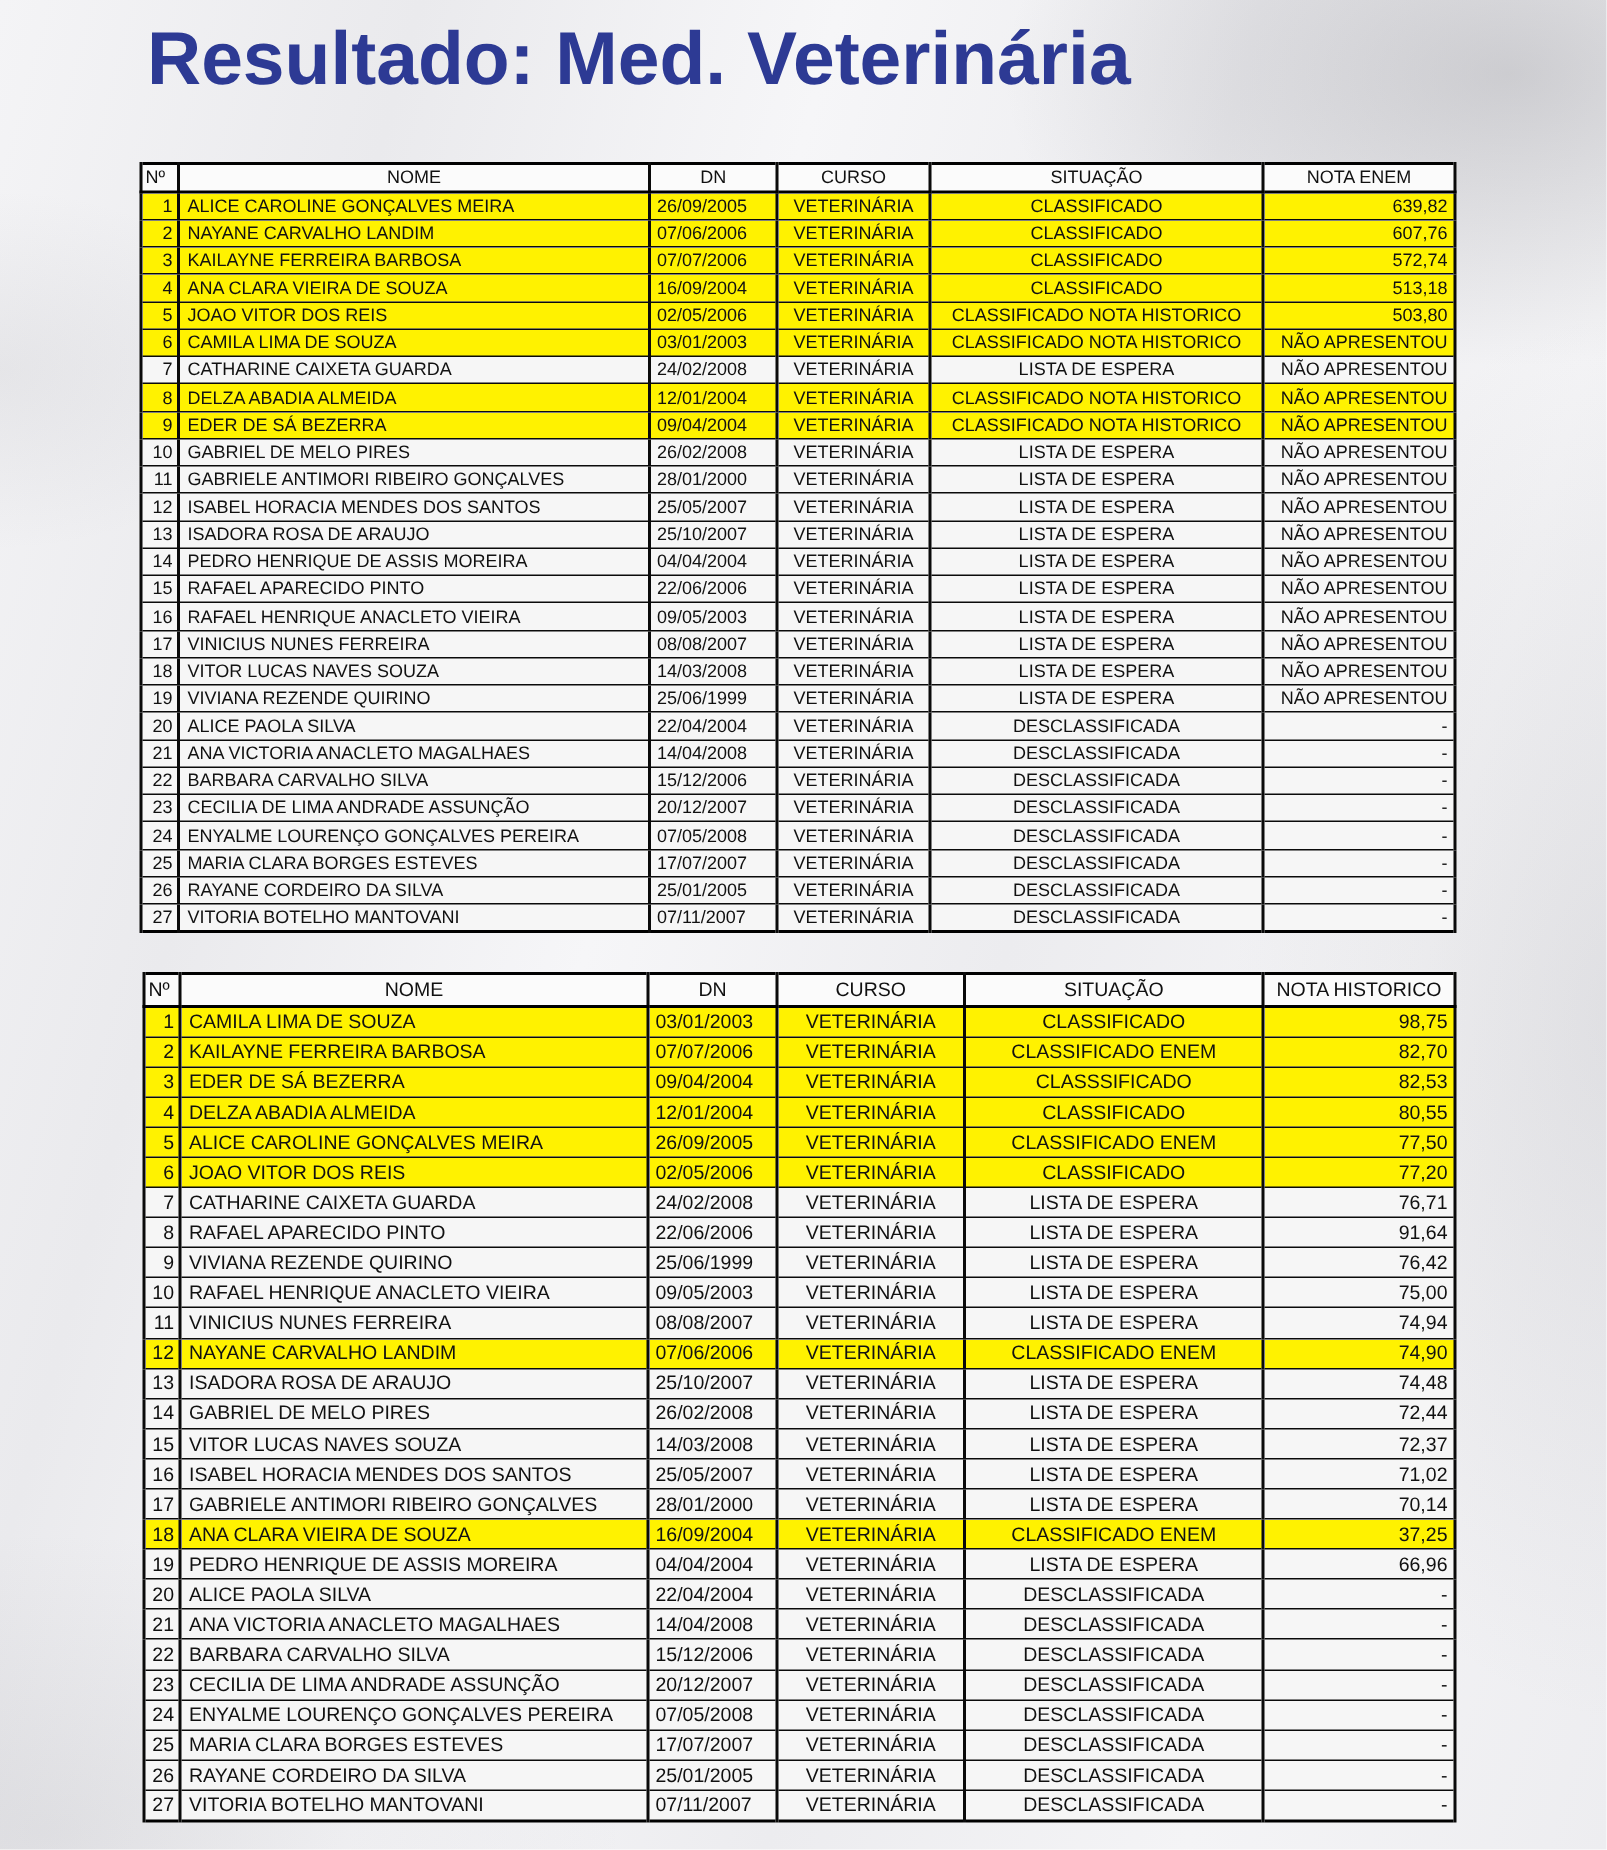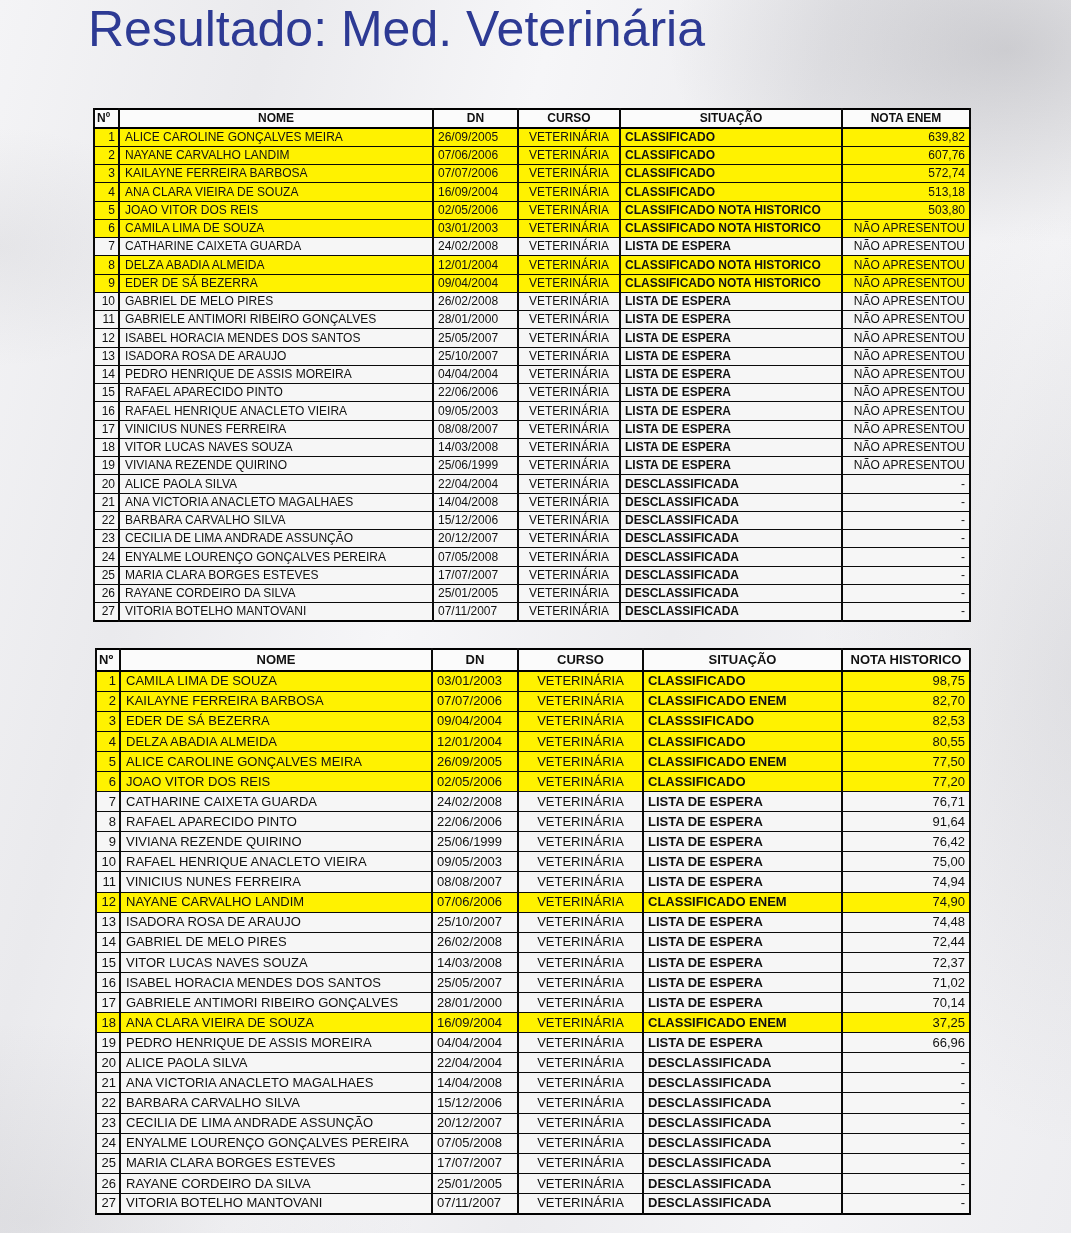--- a/index.html
+++ b/index.html
@@ -7,43 +7,43 @@
     width:1071px;height:1233px;position:relative;overflow:hidden;
     font-family:"Liberation Sans",sans-serif;
     background:
       radial-gradient(ellipse 520px 300px at 94% 4%, rgba(110,110,118,0.28), transparent 65%),
       radial-gradient(ellipse 420px 760px at 101% 55%, rgba(130,130,138,0.16), transparent 62%),
       radial-gradient(ellipse 620px 320px at 3% 99%, rgba(130,130,138,0.14), transparent 62%),
       radial-gradient(ellipse 300px 200px at 0% 20%, rgba(140,140,148,0.12), transparent 60%),
       linear-gradient(105deg,#f4f4f6 0%,#eaeaed 20%,#f6f6f8 40%,#ececef 60%,#f4f4f6 80%,#ededf0 100%);
   }
   .page-title{
-    position:absolute;left:88px;top:0px;margin:0;
-    font-size:50px;font-weight:400;letter-spacing:0px;
+    position:absolute;left:88px;top:0px;margin:10px;
+    font-size:50px;font-weight:700;letter-spacing:0px;
     color:#2d3a94;white-space:nowrap;
   }
   table{
     position:absolute;border-collapse:collapse;table-layout:fixed;
     background:#f6f6f6;border:2px solid #000;
   }
   th,td{
     border:1px solid #0a0a0a;border-left-width:2px;border-right-width:2px;
     padding:0 4px;white-space:nowrap;overflow:hidden;line-height:1.05;
     color:#111;
   }
   thead th{
-    font-weight:bold;text-align:center;background:#fbfbfb;
+    font-weight:normal;text-align:center;background:#fbfbfb;
     border-bottom:2px solid #000;
   }
   th.c-n{text-align:left;padding-left:2px;}
   td.c-n{text-align:right;padding-right:3px;}
   td.c-nome{text-align:left;padding-left:5px;}
   td.c-dn{text-align:left;padding-right:6px;}
   td.c-curso{text-align:center;}
-  td.c-sit{text-align:left;font-weight:bold;}
+  td.c-sit{text-align:center;font-weight:normal;}
   td.c-nota{text-align:right;}
   tr.hl td{background:#fff200;}
   .t1{left:93px;top:108px;width:876px;font-size:12px;}
   .t1 thead tr{height:19px;}
   .t1 tbody tr{height:18.26px;}
   .t2{left:95px;top:648px;width:874px;font-size:13px;}
   .t2 thead tr{height:22px;}
   .t2 tbody tr{height:20.1px;}
 </style>
 </head>

